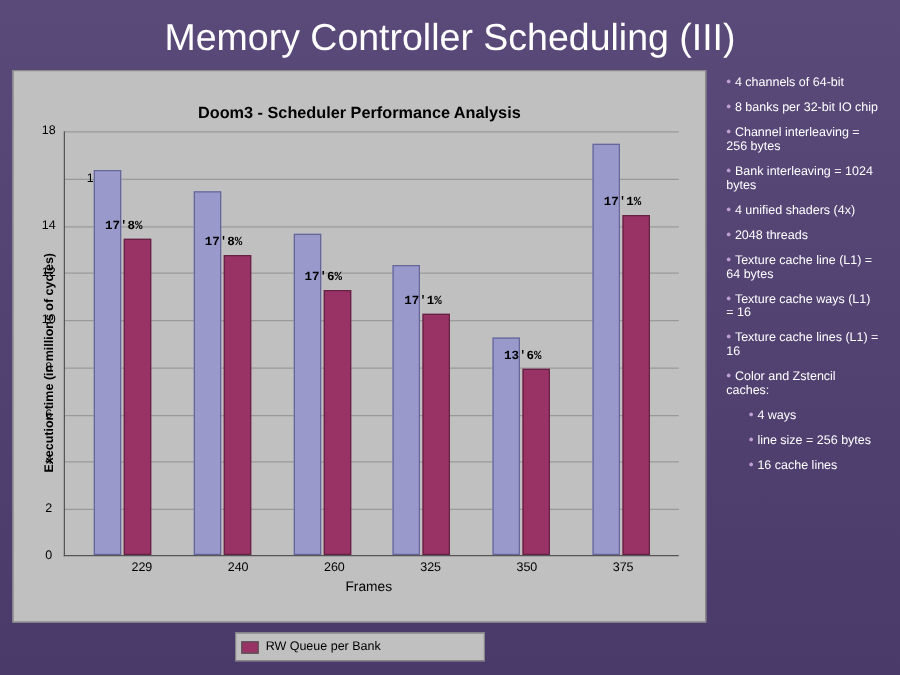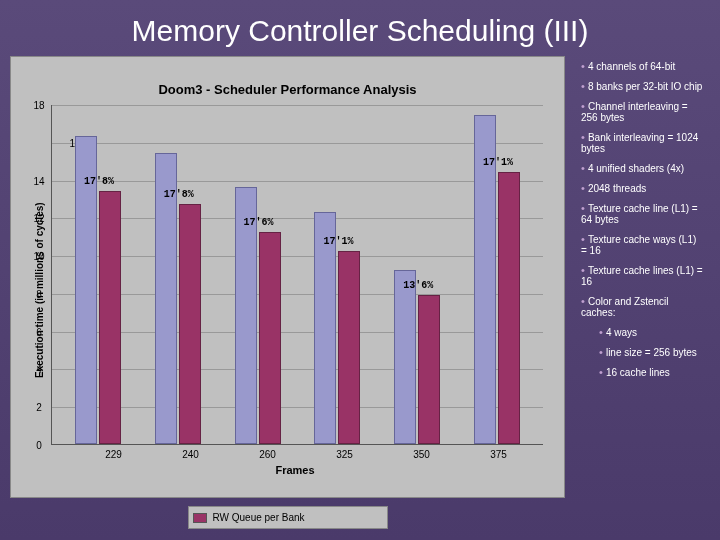--- a/index.html
+++ b/index.html
@@ -53,21 +53,21 @@
   .grid-line { position: absolute; left: 0; right: 0; border-top: 1px solid #999; }
   .ytick { position: absolute; left: -22px; font-size: 10px; transform: translateY(-50%); width: 18px; text-align: center; }
   .bars { position: absolute; left: 0; right: 0; bottom: 0; top: 0; display: flex; justify-content: space-around; align-items: flex-end; padding: 0 6px; }
   .group { display: flex; align-items: flex-end; gap: 2px; width: 60px; justify-content: center; position: relative; font-family: Liberation Mono, monospace; }
   .bar { width: 22px; }
   .bar.single { background: #9999cc; border: 1px solid #666699; }
   .bar.perbank { background: #993366; border: 1px solid #662244; }
   .datalabel { position: absolute; font-size: 10px; font-weight: bold; white-space: nowrap; }
   .xticks { display: flex; justify-content: space-around; font-size: 10px; padding: 4px 6px 0 28px; }
   .xtick { width: 60px; text-align: center; }
-  .xlabel { text-align: center; font-size: 11px; font-weight: bold; padding-top: 4px; }
+  .xlabel { text-align: center; font-size: 11px; font-weight: normal; padding-top: 4px; }
   .legend-box {
     margin-top: 8px;
     background: #c0c0c0;
     border: 1px solid #888;
     padding: 4px;
     width: 200px;
     margin-left: auto;
     margin-right: auto;
   }
   .legend-row { display: flex; align-items: center; gap: 6px; font-size: 10px; padding: 1px 0; }

